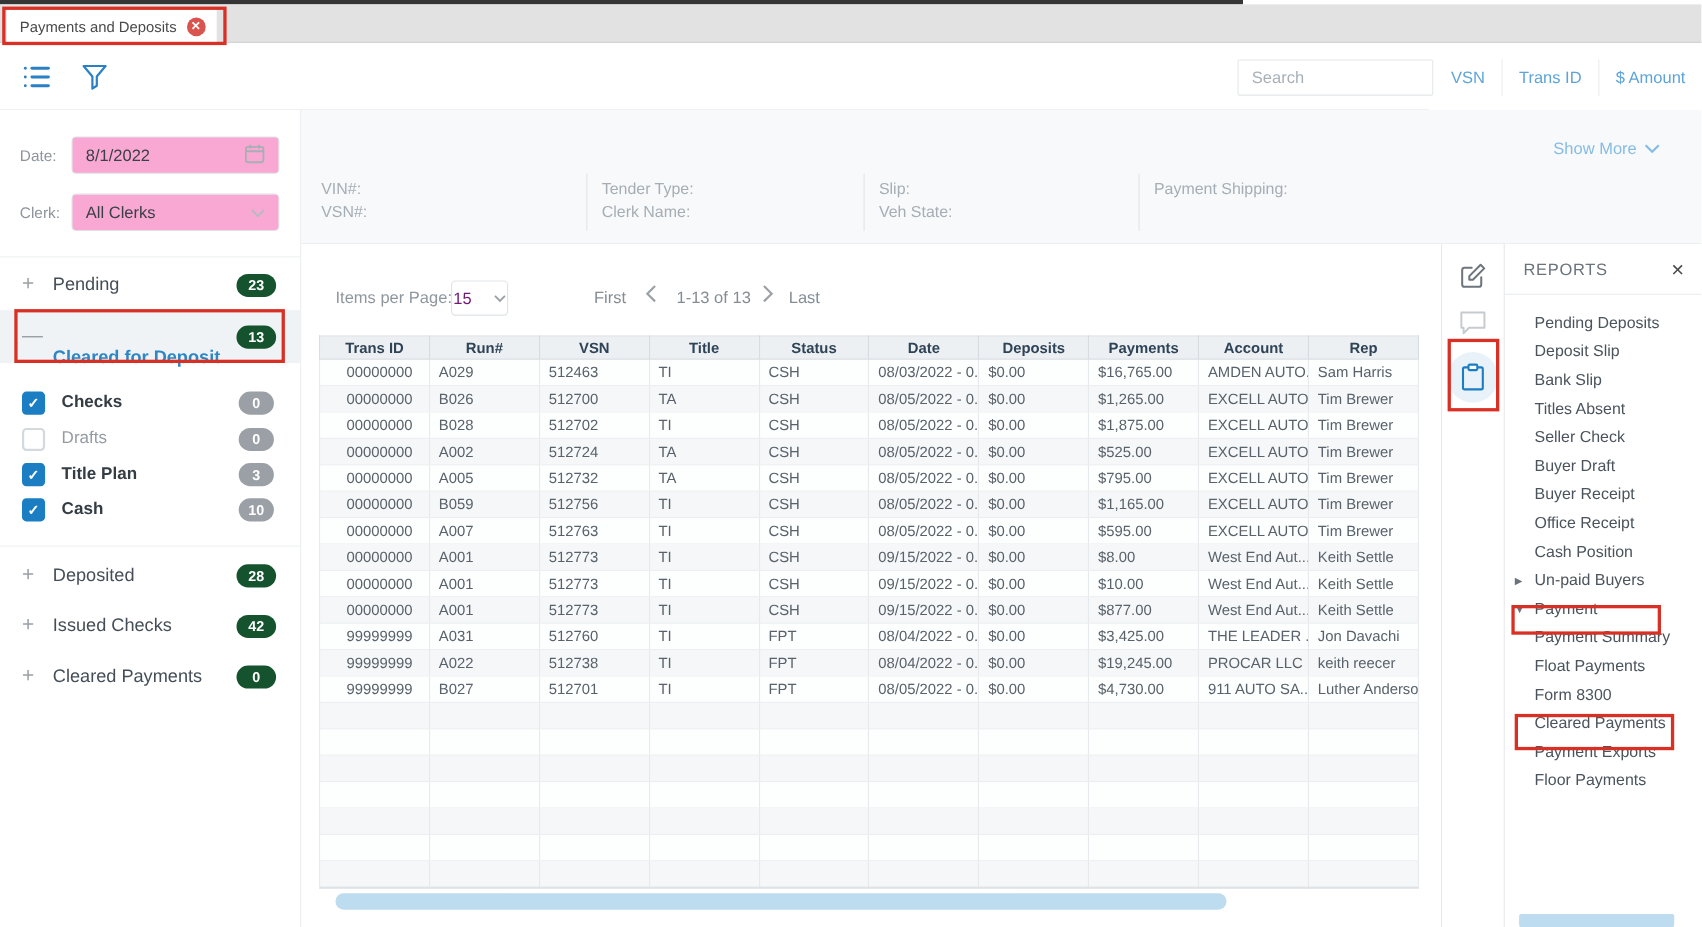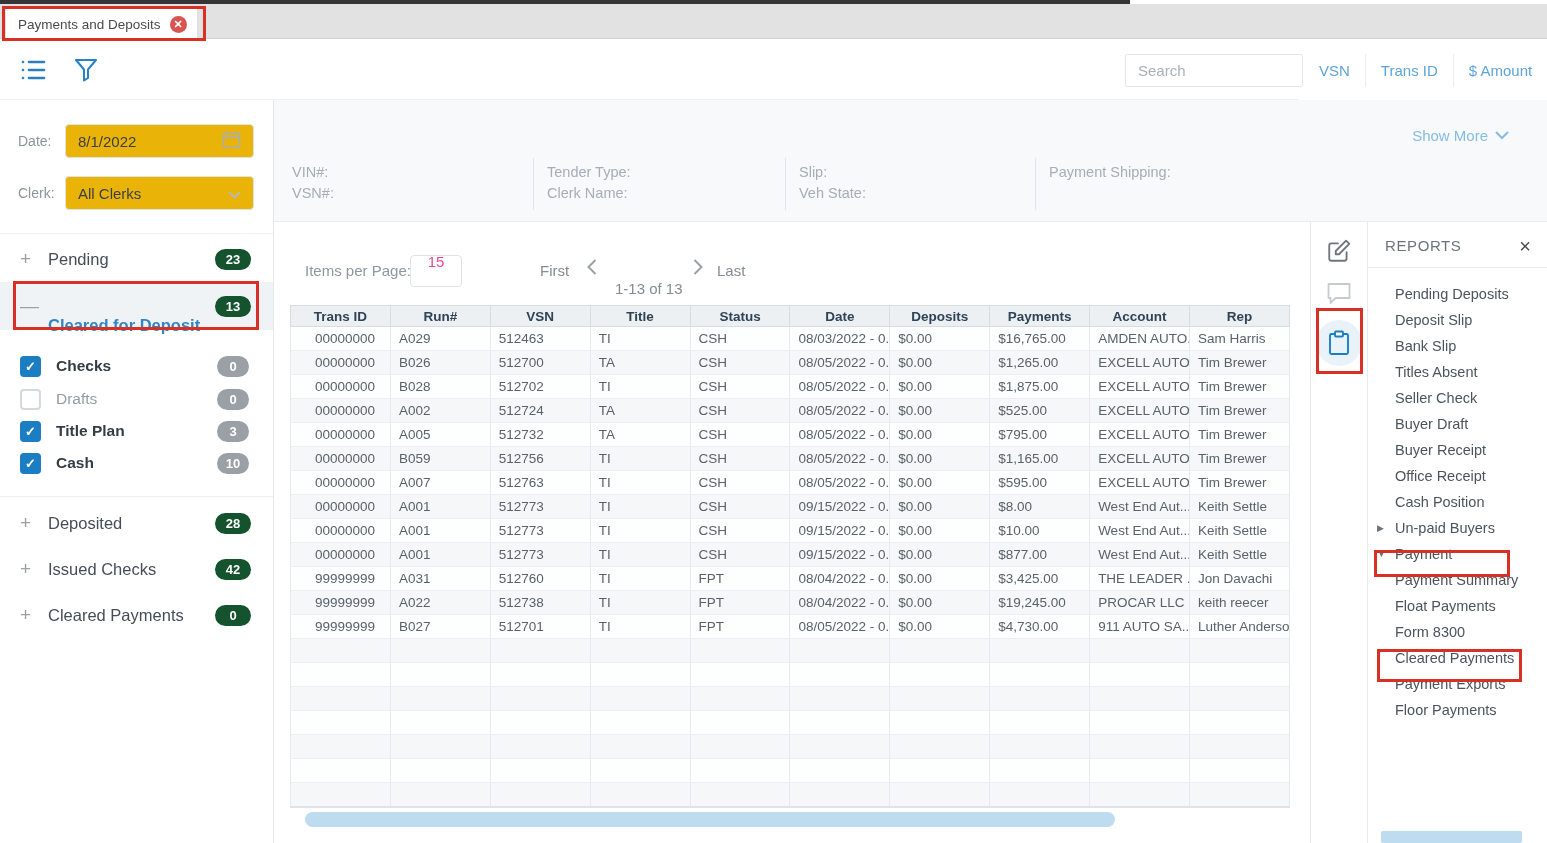--- a/index.html
+++ b/index.html
@@ -17,21 +17,21 @@
   .icon-btn { position:absolute; cursor:pointer; }
   .search-input { position:absolute; left:1125px; top:14px; width:178px; height:33px; border:1px solid #e4e7e9; border-radius:2px; padding:0 12px; font-size:15px; color:#555; font-family:"Liberation Sans",sans-serif; outline:none; }
   .search-input::placeholder { color:#a8b0b7; }
   .filter-btns { position:absolute; left:1304px; top:14px; height:33px; display:flex; align-items:stretch; }
   .filter-btn { display:flex; align-items:center; padding:0 15px; color:#5ea4d8; font-size:15px; cursor:pointer; border-right:1px solid #ececec; white-space:nowrap; }
   .filter-btn:last-child { border-right:none; }
 
   
   .sidebar { position:absolute; left:0; top:100px; width:274px; height:743px; background:#fff; border-right:1px solid #e6e8ea; }
   .fld-label { position:absolute; font-size:14px; color:#8d959c; }
-  .fld-box { position:absolute; left:65px; width:189px; height:34px; border:1px solid #dfe3e6; border-radius:4px; background:#eab308; display:flex; align-items:center; padding:0 12px; font-size:15px; color:#3a4046; cursor:pointer; }
+  .fld-box { position:absolute; left:65px; width:189px; height:34px; border:1px solid #dfe3e6; border-radius:4px; background:#f9a8d4; display:flex; align-items:center; padding:0 12px; font-size:15px; color:#3a4046; cursor:pointer; }
   .fld-box .grow { flex:1; }
   .sb-divider { position:absolute; left:0; width:273px; border-top:1px solid #eef0f1; }
   .sb-group { position:absolute; left:0; width:273px; height:36px; display:flex; align-items:center; padding:0 22px 0 20px; cursor:pointer; }
   .sb-group .pm { color:#9aa1a7; font-size:19px; width:28px; font-weight:400; }
   .sb-group .lbl { flex:1; font-size:16.5px; color:#454e57; }
   .sb-group.selected { height:48px; background:#eff3f6; }
   .sb-group.selected .lbl { color:#2e86c5; font-weight:bold;margin-top:39px; }
   .badge { border-radius:12px; min-width:36px; text-align:center; padding:3px 8px; font-size:13px; font-weight:bold; color:#fff; }
   .badge.blue { background:#14532d; }
   .badge.gray { background:#9aa0a6; min-width:32px; }
@@ -45,21 +45,21 @@
   
   .info { position:absolute; left:274px; top:100px; width:1273px; height:122px; background:#f8f9fa; border-bottom:1px solid #ebedef; }
   .show-more { position:absolute; right:38px; top:27px; color:#85bce4; font-size:15px; display:flex; align-items:center; gap:7px; cursor:pointer; }
   .info-col { position:absolute; top:62px; font-size:14.5px; color:#a6aeb5; line-height:21px; }
   .info-col.bordered { border-left:1px solid #e2e5e7; padding-left:13px; top:58px; padding-top:4px; min-height:52px; }
 
   
   .content { position:absolute; left:274px; top:222px; width:1036px; height:621px; background:#fff; }
   .pag { position:absolute; top:33px; left:0; width:100%; height:32px; font-size:15px; color:#8f979e; }
   .pag .lbl-ipp { position:absolute; left:31px; top:7px; }
-  .ipp-box { position:absolute; left:136px; top:0; width:52px; height:32px; border:1px solid #dfe3e6; border-radius:4px; display:flex; align-items:center; justify-content:center; gap:20px; color:#ec4899; cursor:pointer;flex-direction:column; }
+  .ipp-box { position:absolute; left:136px; top:0; width:52px; height:32px; border:1px solid #dfe3e6; border-radius:4px; display:flex; align-items:center; justify-content:center; gap:20px; color:#701a75; cursor:pointer; }
   .pag .nav { position:absolute; top:7px; color:#848d94; cursor:pointer; }
   .pag .chev { top:4px; color:#9aa1a7; font-size:18px; }
 
   .tbl-wrap { position:absolute; left:16px; top:83px; width:1000px; }
   table.grid { border-collapse:collapse; table-layout:fixed; width:1000px; border-bottom:2px solid #dfe3e6; }
   table.grid th { height:21px; background:#edf0f3; border:1px solid #d7dce0; font-size:13.5px; color:#2f4356; font-weight:bold; text-align:center; overflow:hidden; white-space:nowrap; }
   table.grid td { height:24px; font-size:13.5px; color:#59626a; padding:0 8px; border-right:1px solid #e6eaed; border-left:1px solid #e6eaed; border-bottom:1px solid #eceff1; white-space:nowrap; overflow:hidden; }
   table.grid td:first-child { padding-left:24px; }
   table.grid tbody tr:nth-child(even) { background:#f5f7f9; }
   table.grid tbody tr:nth-child(odd) { background:#fdfefe; }
@@ -232,21 +232,21 @@
         <svg width="11" height="7" viewBox="0 0 11 7" fill="none" stroke="#9aa1a7" stroke-width="1.7">
             <polyline points="1,1 5.5,5.5 10,1"></polyline>
           </svg>
       </span>
       <span class="nav" style="left:266px;">First</span>
       <span class="nav chev" style="left:313px;">
         <svg width="10" height="16" viewBox="0 0 10 16" fill="none" stroke="#9aa1a7" stroke-width="2">
             <polyline points="8.5,1 1.5,8 8.5,15"></polyline>
           </svg>
       </span>
-      <span class="nav" style="left:341px;margin-top:18px;">1-13 of 13</span>
+      <span class="nav" style="left:341px;">1-13 of 13</span>
       <span class="nav chev" style="left:419px;">
         <svg width="10" height="16" viewBox="0 0 10 16" fill="none" stroke="#9aa1a7" stroke-width="2">
             <polyline points="1.5,1 8.5,8 1.5,15"></polyline>
           </svg>
       </span>
       <span class="nav" style="left:443px;">Last</span>
     </div>
 
     <div class="tbl-wrap">
       <table class="grid">

